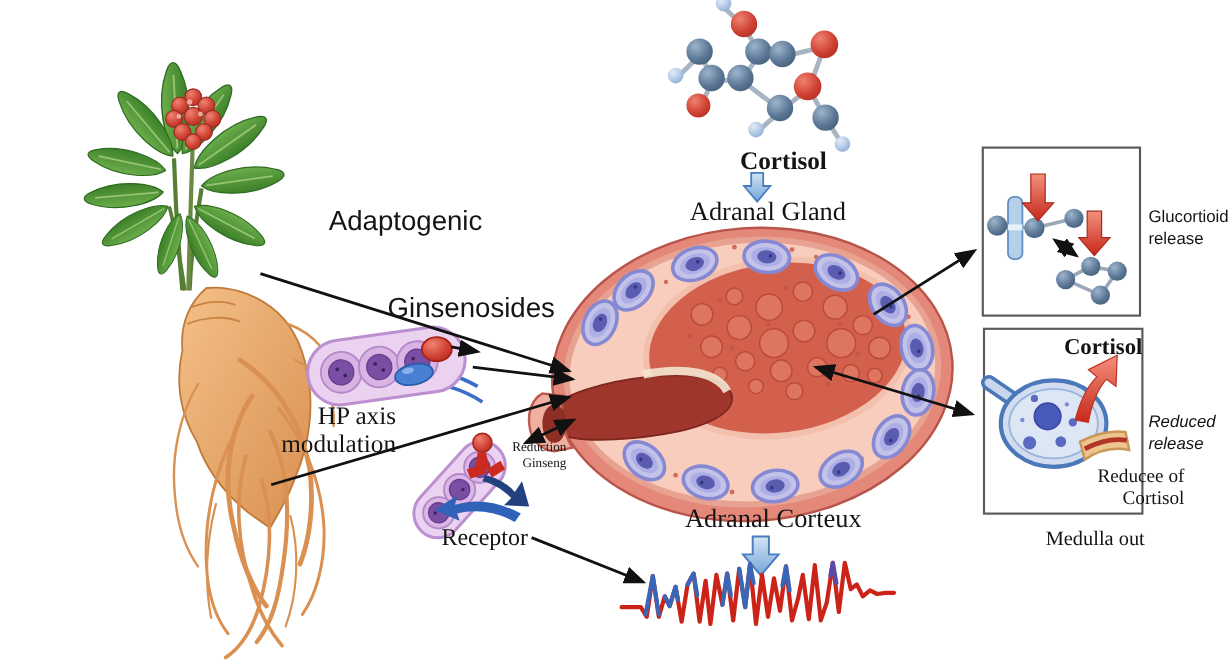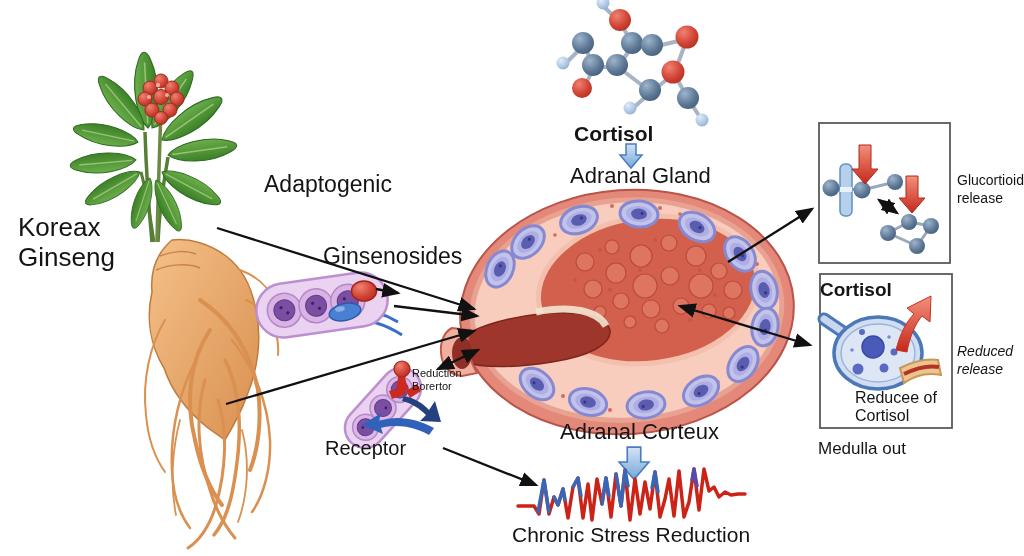--- a/index.html
+++ b/index.html
@@ -1,20 +1,20 @@
 <!DOCTYPE html>
 <html><head>
 <meta charset="utf-8">
 <style>
   html,body{margin:0;padding:0;background:#ffffff;}
   #stage{position:relative;width:1024px;height:556px;background:#ffffff;overflow:hidden;
          font-family:"Liberation Sans",sans-serif;}
   #scene{position:absolute;left:0;top:0;z-index:1;}
   .lbl{position:absolute;z-index:2;color:#141414;line-height:1.15;white-space:nowrap;}
-  .c{text-align:left;}
+  .c{text-align:right;font-family:Liberation Serif, serif;}
   .b{font-weight:bold;}
 </style>
 </head>
 <body>
 
 <div id="stage">
 
 <svg id="scene" width="1024" height="556" viewBox="0 0 1024 556">
   <defs>
     <marker id="ah" viewBox="0 0 10 8" refX="8.5" refY="4" markerWidth="8" markerHeight="6.5" orient="auto-start-reverse">
@@ -414,57 +414,54 @@
     <path d="M394,306 L477,316" marker-end="url(#ah)"></path>
     <path d="M376,289 L398,293" marker-end="url(#ah)"></path>
     <path d="M226,404 L474,331" marker-end="url(#ah)"></path>
     <path d="M438,369 L478,350" marker-start="url(#ah)" marker-end="url(#ah)"></path>
     <path d="M728,262 L812,209" marker-end="url(#ah)"></path>
     <path d="M680,306 L810,345" marker-start="url(#ah)" marker-end="url(#ah)"></path>
     <path d="M443,448 L536,485" marker-end="url(#ah)"></path>
   </g>
 </svg>
 
-<div class="lbl c" style="left:18px;top:213px;width:112px;font-size:26px;">
-  <div>Koreax</div>
-  <div>Ginseng</div>
-</div>
-
-<div class="lbl" style="left:264px;top:171px;font-size:23px;">
+
+<div class="lbl" style="left:274px;top:171px;font-size:23px;">
   <div>Adaptogenic</div>
 </div>
 
 <div class="lbl" style="left:323px;top:243px;font-size:23px;text-align:center;">
   <span>Ginsenosides</span>
 </div>
 
+<div class="lbl c" style="left:222px;top:334px;width:108px;font-size:21px;">
+  <div>HP axis</div>
+  <div>modulation</div>
+</div>
 
 <div class="lbl c b" style="left:574px;top:122px;width:115px;font-size:21px;">
   <span>Cortisol</span>
 </div>
 
 <div class="lbl c" style="left:570px;top:163px;width:135px;font-size:22px;">
   <span>Adranal Gland</span>
 </div>
 
 <div class="lbl c" style="left:560px;top:419px;width:158px;font-size:22px;">
   <span>Adranal Corteux</span>
 </div>
 
-<div class="lbl c" style="left:512px;top:523px;width:245px;font-size:21px;">
-  <span>Chronic Stress Reduction</span>
-</div>
 
 <div class="lbl c" style="left:325px;top:437px;width:115px;font-size:20px;">
   <div>Receptor</div>
 </div>
 
 <div class="lbl c" style="left:412px;top:367px;width:60px;font-size:11px;">
   <div>Reduction</div>
-  <div>Borertor</div>
+  <div>Ginseng</div>
 </div>
 
 <div class="lbl" style="left:957px;top:171px;font-size:14px;line-height:1.3;">
   <div>Glucortioid</div>
   <div>release</div>
 </div>
 
 <div class="lbl c b" style="left:820px;top:279px;width:132px;font-size:19px;">
   <span>Cortisol</span>
 </div>

